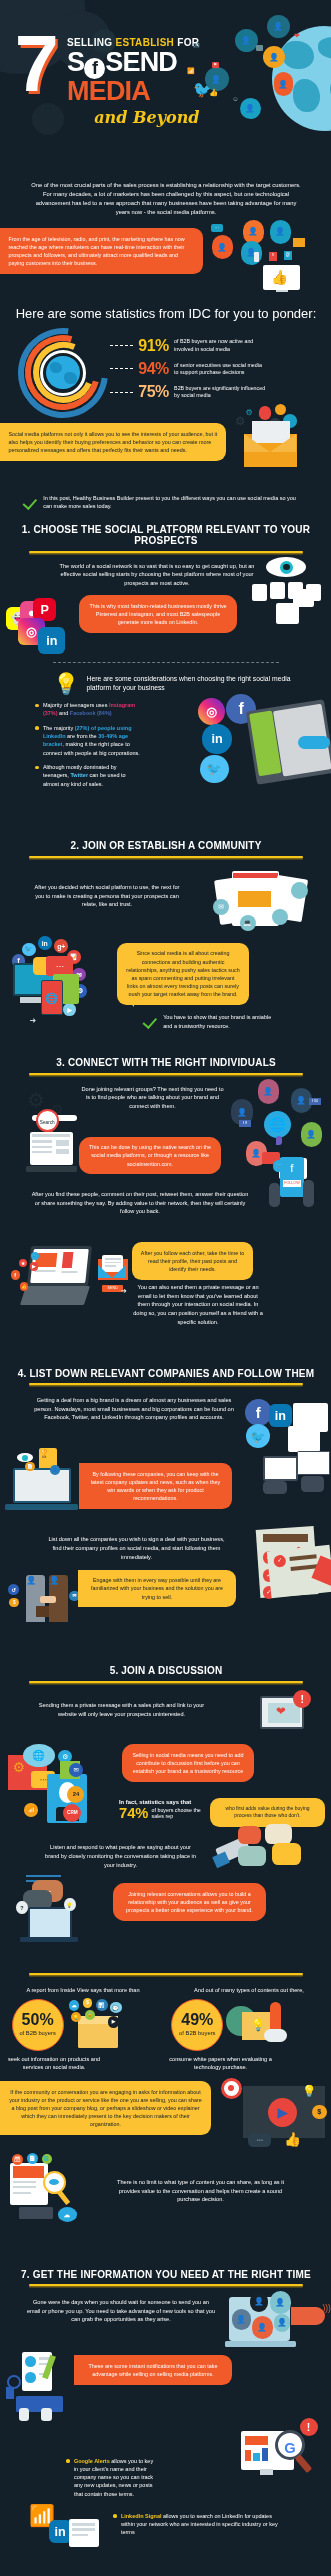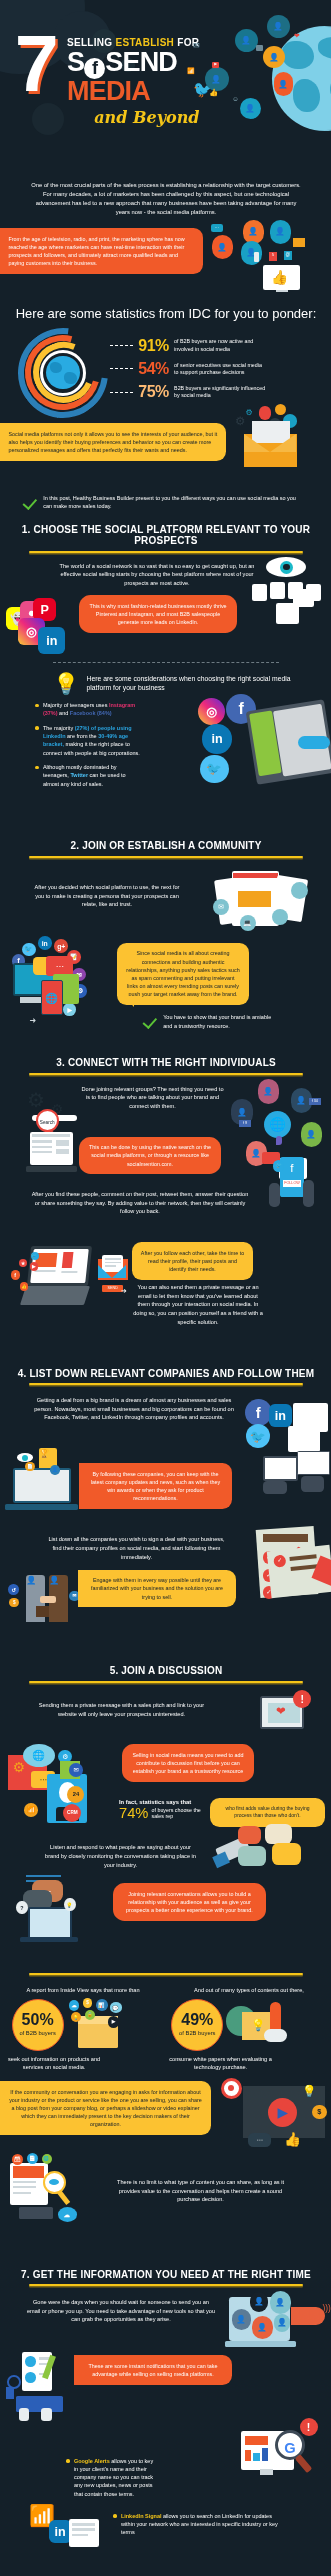--- a/index.html
+++ b/index.html
@@ -240,21 +240,21 @@
       </div>
     </div>
     <div style="flex:1;padding-left:2.1px">
       <div class="stat-row">
         <div class="dashconn"></div>
         <div class="stat-num s-yel">91%</div>
         <div class="stat-txt">of B2B buyers are now active and involved in social media</div>
       </div>
       <div class="stat-row">
         <div class="dashconn"></div>
-        <div class="stat-num s-org">54%</div>
+        <div class="stat-num s-org">94%</div>
         <div class="stat-txt">of senior executives use social media to support purchase decisions</div>
       </div>
       <div class="stat-row">
         <div class="dashconn"></div>
         <div class="stat-num s-blu">75%</div>
         <div class="stat-txt">B2B buyers are significantly influenced by social media</div>
       </div>
     </div>
   </div>
 
@@ -590,21 +590,21 @@
         <div class="abs" style="left:60px;top:44px;width:17px;height:17px;border-radius:50%;background:#f3a21d;color:#16212a;font-size:5.8px;text-align:center;line-height:17px;font-weight:700"><span>24</span></div>
         <div class="abs" style="left:56px;top:62px;width:18px;height:18px;border-radius:50%;background:#e8453c;color:#fff;font-size:4.7px;text-align:center;line-height:18px;font-weight:700"><span>CRM</span></div>
         <div class="abs" style="left:17px;top:61px;width:13.7px;height:13.7px;border-radius:50%;background:#f3a21d;color:#fff;font-size:6.8px;text-align:center;line-height:13.7px">📶</div>
       </div>
 
       <div class="callout orange r-pill abs" style="left:122px;top:5.3px;width:132px;text-align:center">Selling in social media means you need to add contribute to discussion first before you can establish your brand as a trustworthy resource</div>
 
       <div class="abs" style="left:119px;top:60px;width:90px">
         <div style="font-size:5.8px;font-weight:700">In fact, statistics says that</div>
         <div style="display:flex;align-items:center;gap:3.2px;margin-top:1.1px">
-          <div style="font-size:14.7px;font-weight:400;color:#f5c518;line-height:1">74%</div>
+          <div style="font-size:14.7px;font-weight:700;color:#f5c518;line-height:1">74%</div>
           <div style="font-size:5.3px;line-height:1.25">of buyers choose the sales rep</div>
         </div>
       </div>
 
       <div class="callout yellow r-bub abs" style="left:210px;top:59px;width:115px;text-align:center;font-size:5px">who first adds value during the buying process than those who don't.</div>
     </div>
 
     <div style="position:relative;margin-top:4.2px;min-height:95px">
       <div class="body-p center" style="width:153px;margin-left:44px">Listen and respond to what people are saying about your brand by closely monitoring the conversations taking place in your industry.</div>
 

